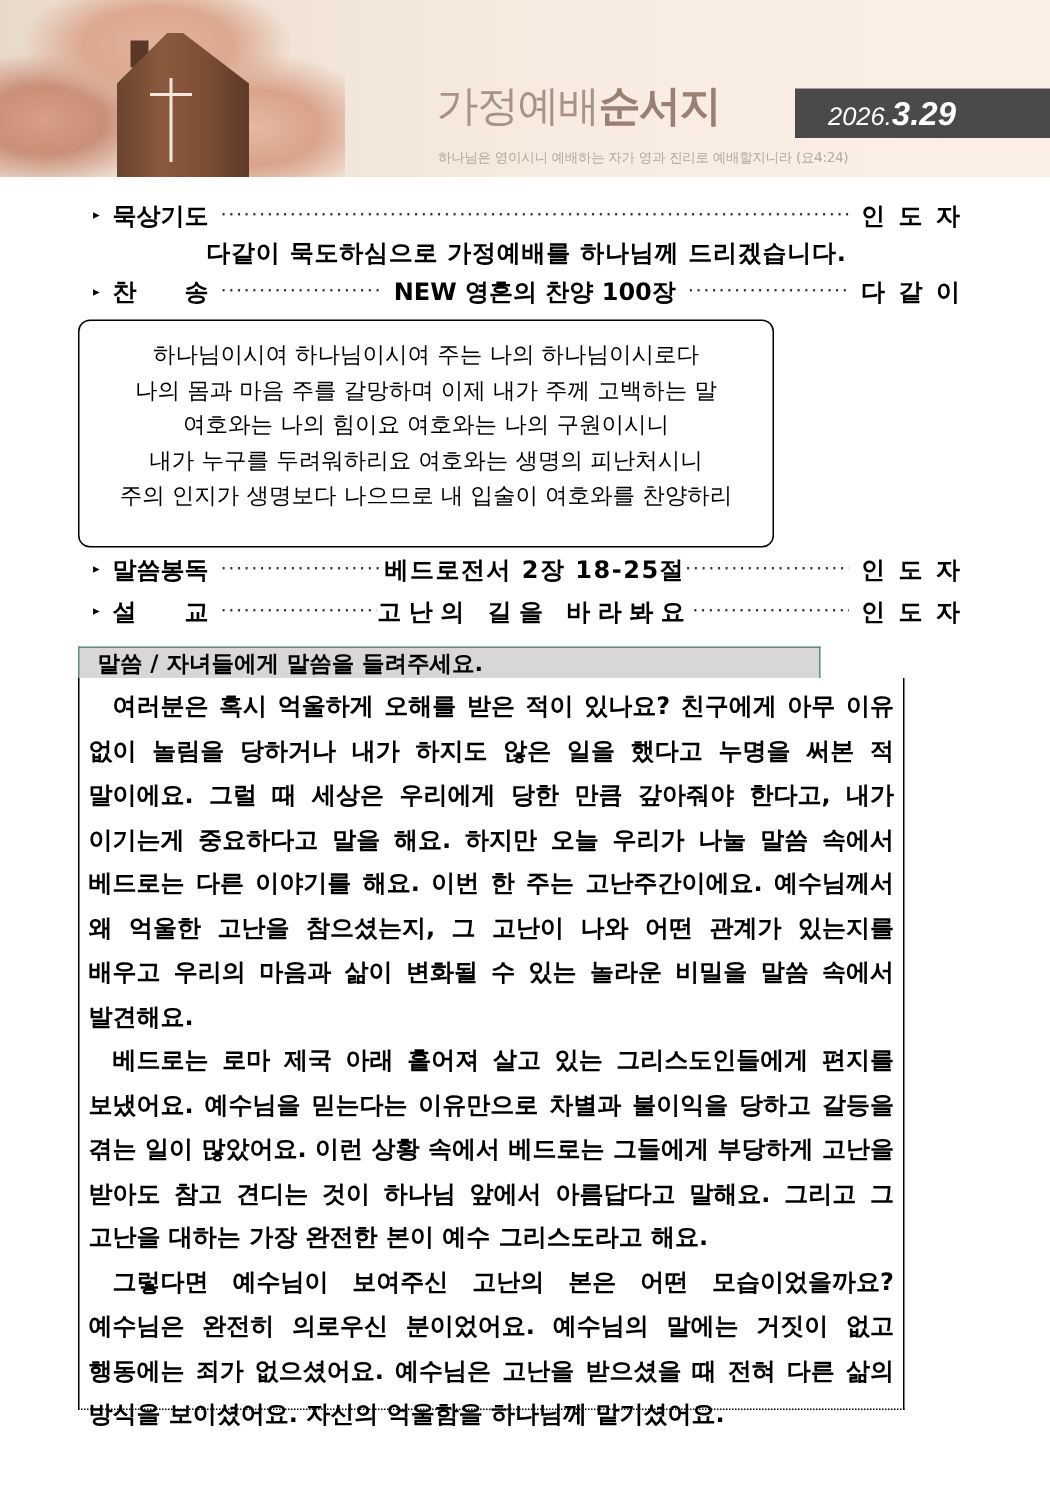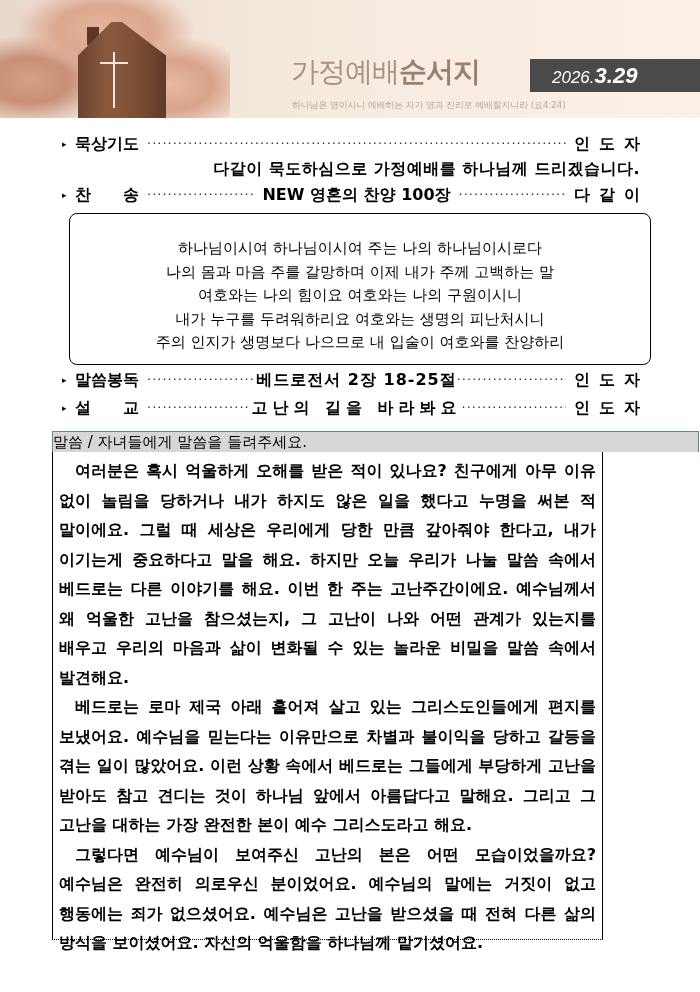--- a/index.html
+++ b/index.html
@@ -57,36 +57,36 @@
       line-height: 24px; display: flex; align-items: center; white-space: nowrap;
     }
     .row .bullet { font-size: 9px; width: 13px; display: inline-block; }
     .row .label { display: inline-block; }
     .row .dots { flex: 1; overflow: hidden; color: #333; font-weight: normal; letter-spacing: 1px; margin: 0 8px; font-size: 13px; }
     .row .mid { display: inline-block; }
     .row .role { display: inline-block; letter-spacing: 9px; margin-right: -9px; }
 
     .prayer-line {
       position: absolute; left: 62px; width: 578px; top: 157px; height: 24px;
-      text-align: right; font-weight: bold; font-size: 16px; line-height: 24px; letter-spacing: 0.5px;
+      text-align: center; font-weight: bold; font-size: 16px; line-height: 24px; letter-spacing: 0.5px;
     }
 
     
     .lyrics {
-      position: absolute; left: 69px; top: 213px; width: 582px; height: 152px;
+      position: absolute; left: 52px; top: 213px; width: 464px; height: 152px;
       border: 1.5px solid #000; border-radius: 8px;
-      padding-top: 23px; text-align: center;
+      padding-top: 11px; text-align: center;
     }
     .lyrics .line { font-size: 15px; line-height: 23.6px; white-space: nowrap; }
 
     
     .sermon-head {
-      position: absolute; left: 52px; top: 431px; width: 647px; height: 21px;
+      position: absolute; left: 52px; top: 431px; width: 495px; height: 21px;
       background: #d7d7d7; border: 1px solid #5f8c8a; border-bottom: none;
-      font-weight: normal; font-size: 15px; line-height: 20px; padding-left: 0; white-space: nowrap;
+      font-weight: bold; font-size: 15px; line-height: 20px; padding-left: 12px; white-space: nowrap;
     }
     .sermon-body {
       position: absolute; left: 52px; top: 452px; width: 551px; height: 488px;
       border-left: 1.5px solid #000; border-right: 1.5px solid #000;
       border-bottom: 1.5px dotted #000;
       padding: 4px 6px 0 6px;
     }
     .para {
       font-weight: bold; font-size: 16px; line-height: 29.5px;
       text-align: justify; text-align-last: left; word-break: keep-all;

